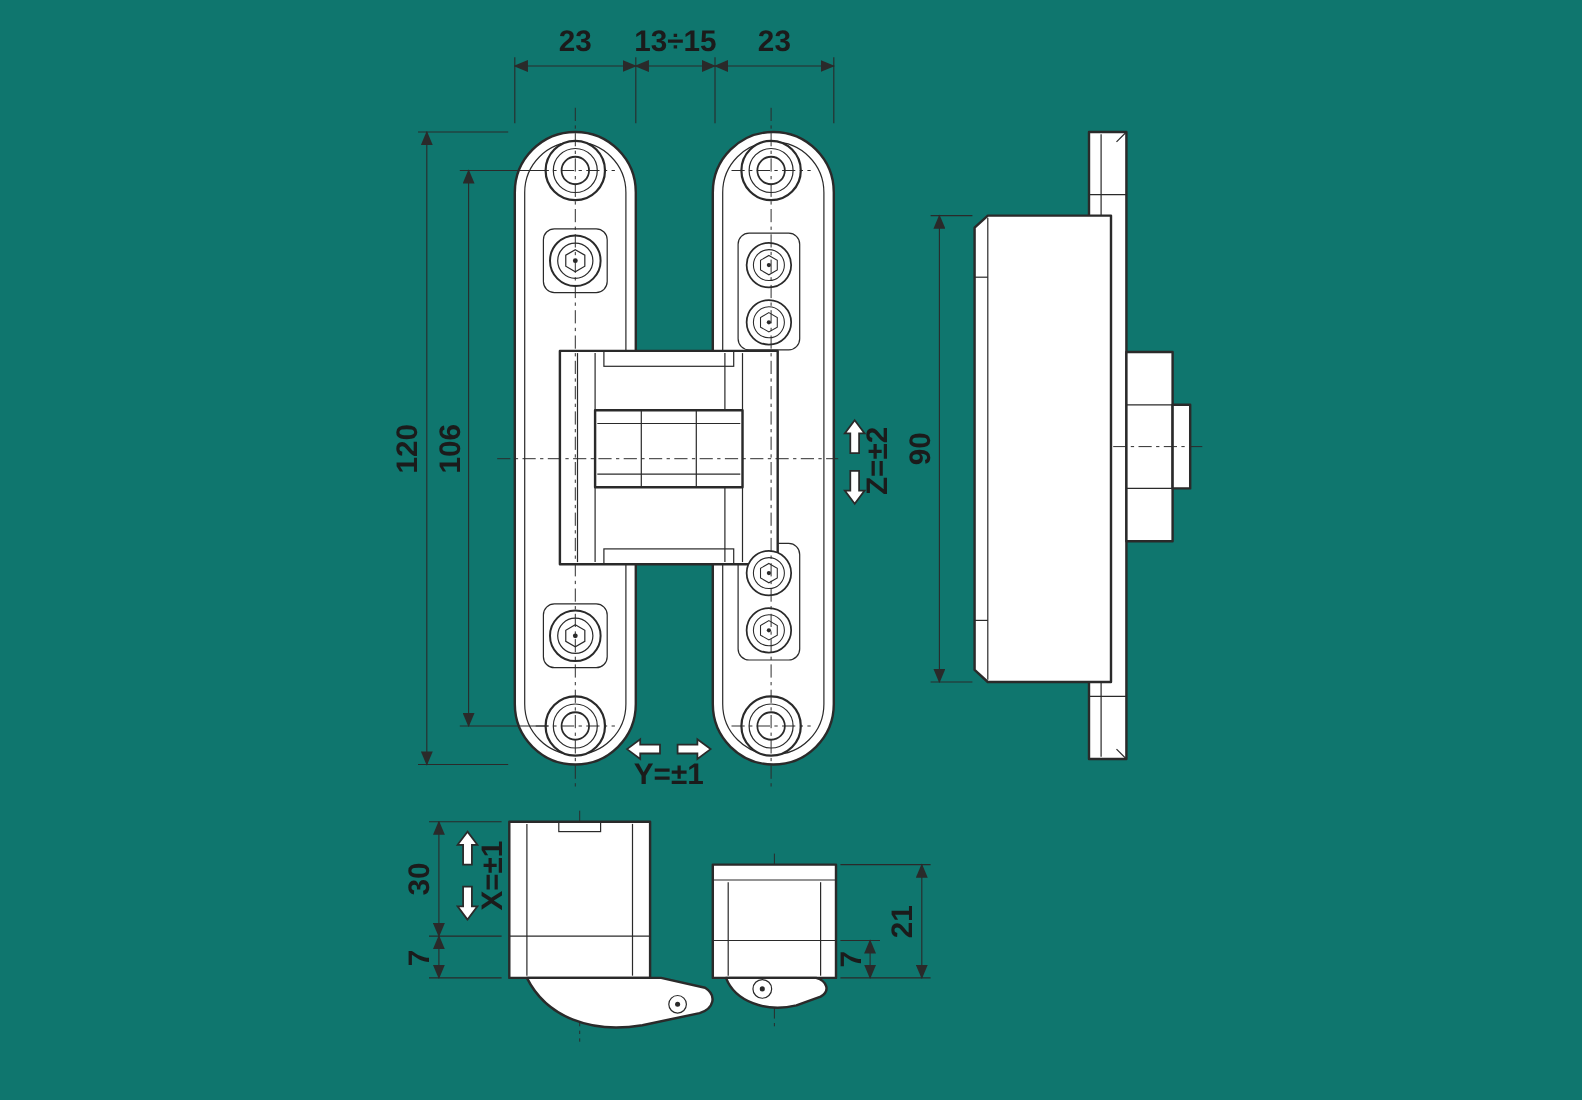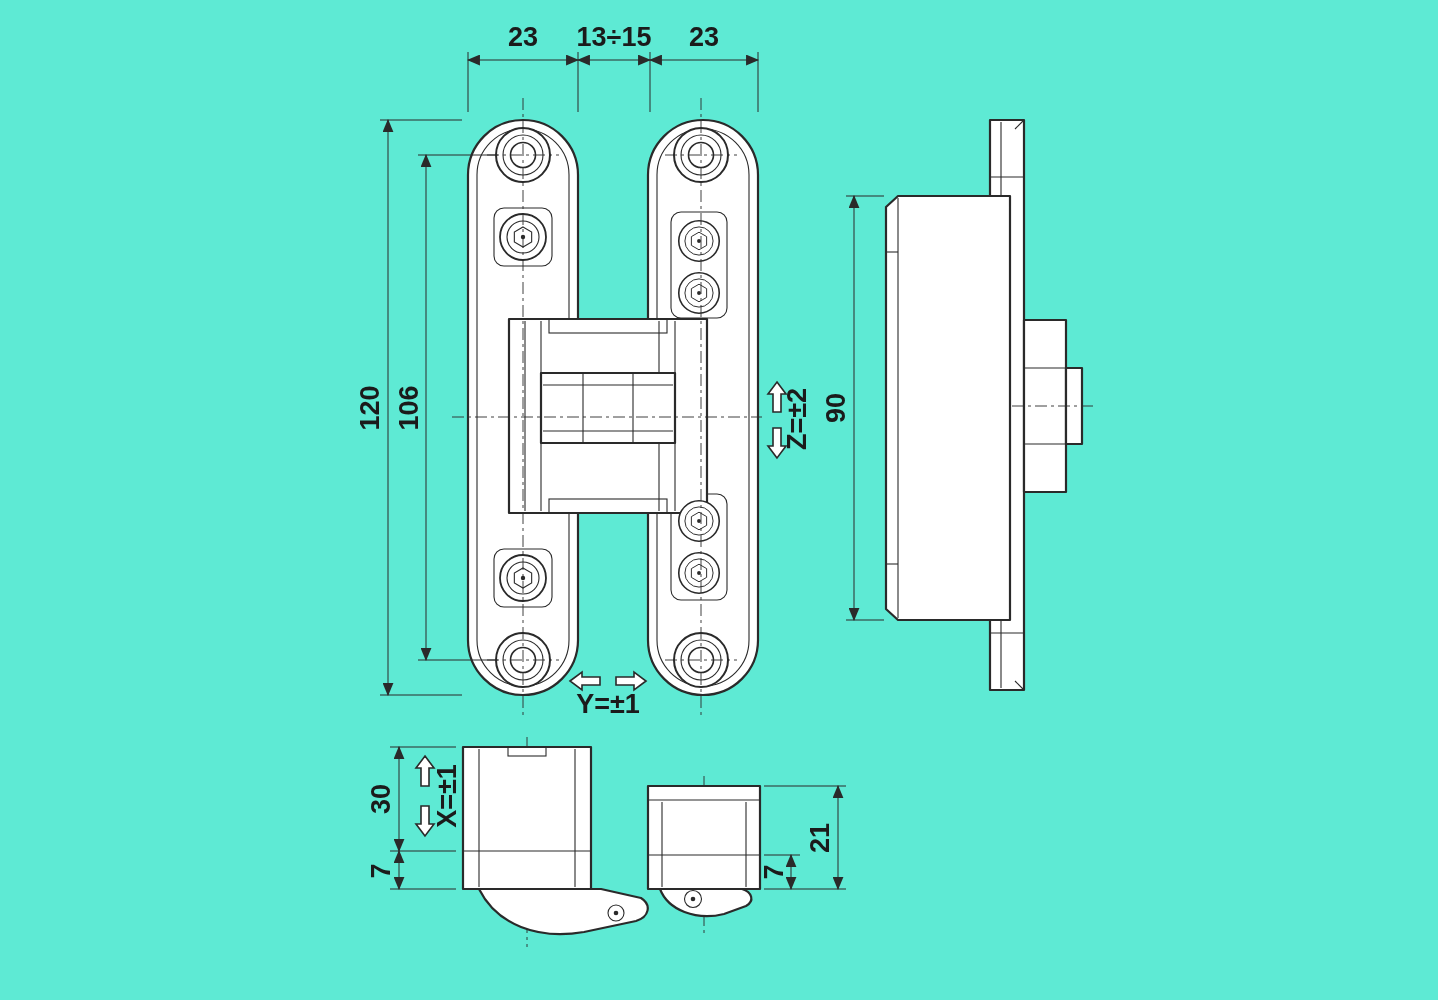--- a/index.html
+++ b/index.html
@@ -1,16 +1,16 @@
 <!DOCTYPE html>
 <html><head>
 <meta charset="utf-8">
 <style>
   html,body{margin:0;padding:0;background:#ffffff;}
-  .canvas{position:relative;width:1438px;height:1000px;background:#5eead4;overflow:hidden;}
+  .canvas{position:relative;width:1438px;height:1000px;background:#0f766e;overflow:hidden;}
   svg{--ln:#2a2a2a;display:block;}
   .ol{fill:#ffffff;stroke:var(--ln);stroke-width:2.2;stroke-linejoin:round;}
   .thin{fill:none;stroke:var(--ln);stroke-width:1.1;}
   .thinf{fill:#ffffff;stroke:var(--ln);stroke-width:1.1;}
   .dim{fill:none;stroke:var(--ln);stroke-width:1;}
   .cl{fill:none;stroke:var(--ln);stroke-width:0.9;stroke-dasharray:12 4 3 4;}
   .dtx{font-family:"Liberation Sans",sans-serif;font-weight:bold;font-size:27px;fill:#1b1b1b;text-anchor:middle;}
 </style>
 </head>
 <body>

